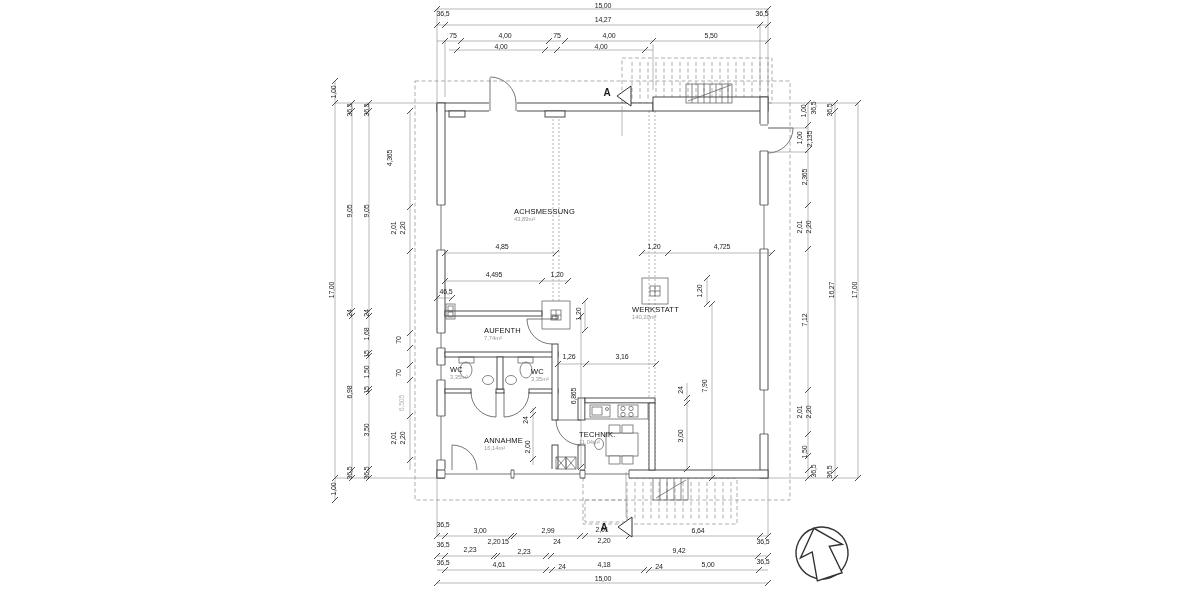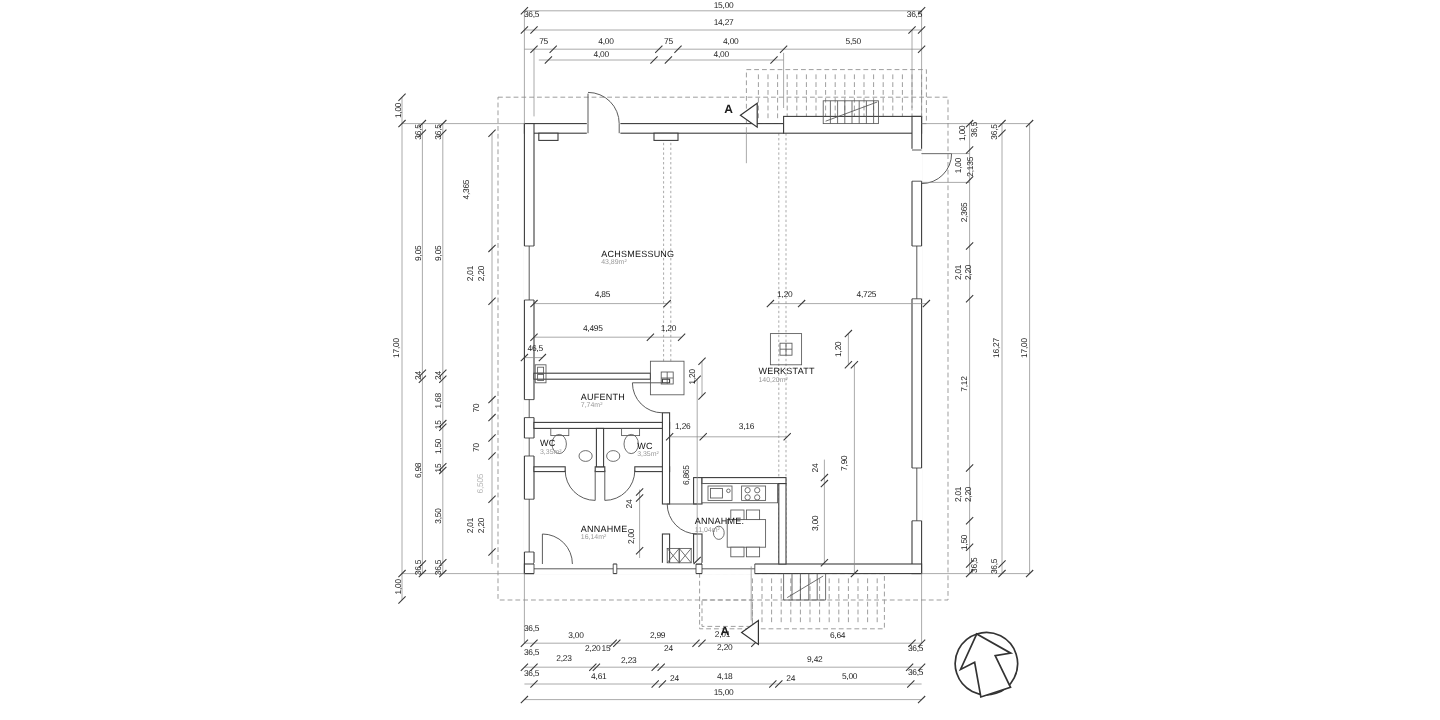--- a/index.html
+++ b/index.html
@@ -257,42 +257,42 @@
       <span class="dim rot" style="left: 525px; top: 420px;">24</span>
       <span class="dim rot" style="left: 527px; top: 447px;">2,00</span>
       <span class="dim" style="left: 654px; top: 246px;">1,20</span>
       <span class="dim" style="left: 722px; top: 246px;">4,725</span>
       <span class="dim rot" style="left: 699px; top: 291px;">1,20</span>
       <span class="dim rot" style="left: 680px; top: 390px;">24</span>
       <span class="dim rot" style="left: 680px; top: 436px;">3,00</span>
       <span class="dim rot" style="left: 704px; top: 386px;">7,90</span>
       <span class="dim big" style="left: 607px; top: 92px;">A</span>
       <span class="dim big" style="left: 604px; top: 527px;">A</span>
-      <div class="room" style="left: 501px; top: 207px;">
+      <div class="room" style="left: 514px; top: 207px;">
         <div class="rname">ACHSMESSUNG</div>
         <div class="rarea">43,89m²</div>
       </div>
       <div class="room" style="left: 484px; top: 326px;">
         <div class="rname">AUFENTH</div>
         <div class="rarea">7,74m²</div>
       </div>
       <div class="room" style="left: 450px; top: 365px;">
         <div class="rname">WC</div>
         <div class="rarea">3,35m²</div>
       </div>
       <div class="room" style="left: 531px; top: 367px;">
         <div class="rname">WC</div>
         <div class="rarea">3,35m²</div>
       </div>
       <div class="room" style="left: 484px; top: 436px;">
         <div class="rname">ANNAHME</div>
         <div class="rarea">16,14m²</div>
       </div>
       <div class="room" style="left: 579px; top: 430px;">
-        <div class="rname">ANNAHME.</div>
+        <div class="rname">TECHNIK.</div>
         <div class="rarea">11,04m²</div>
       </div>
       <div class="room" style="left: 632px; top: 305px;">
         <div class="rname">WERKSTATT</div>
         <div class="rarea">140,20m²</div>
       </div>
     </div>
 </div>
 
 </body></html>

